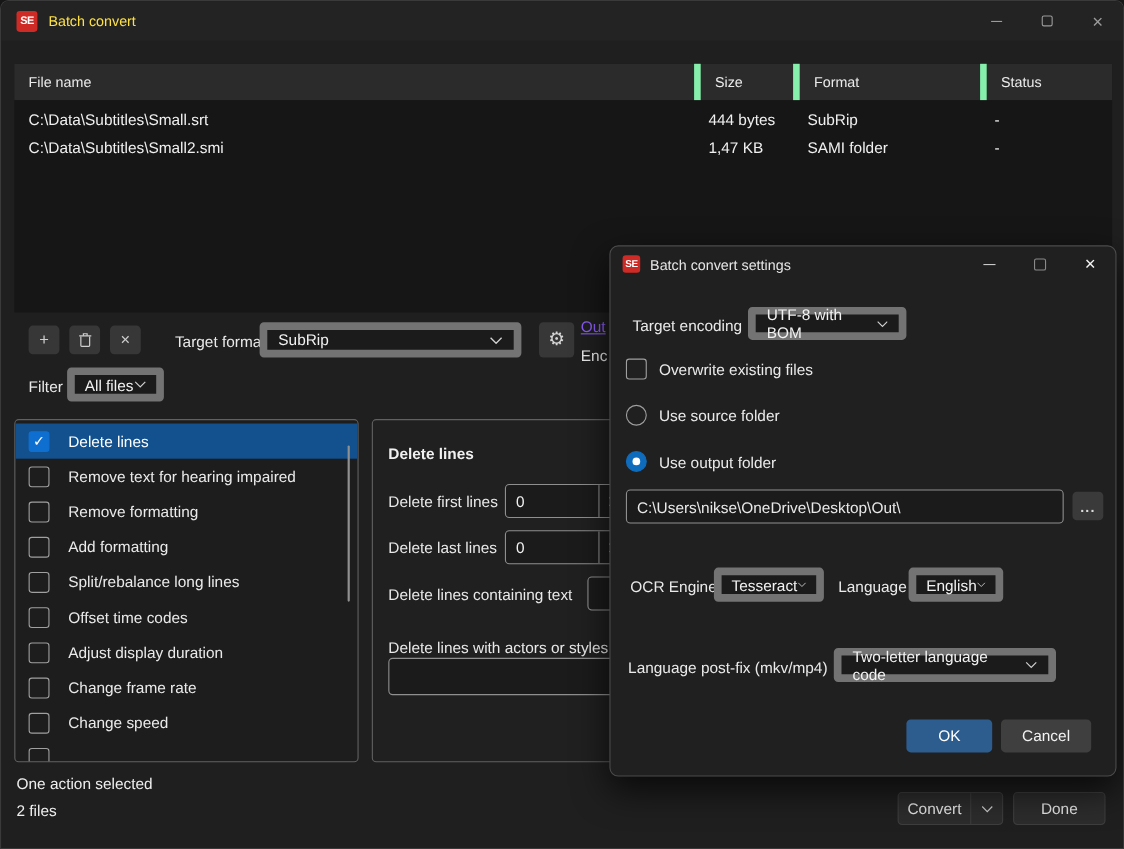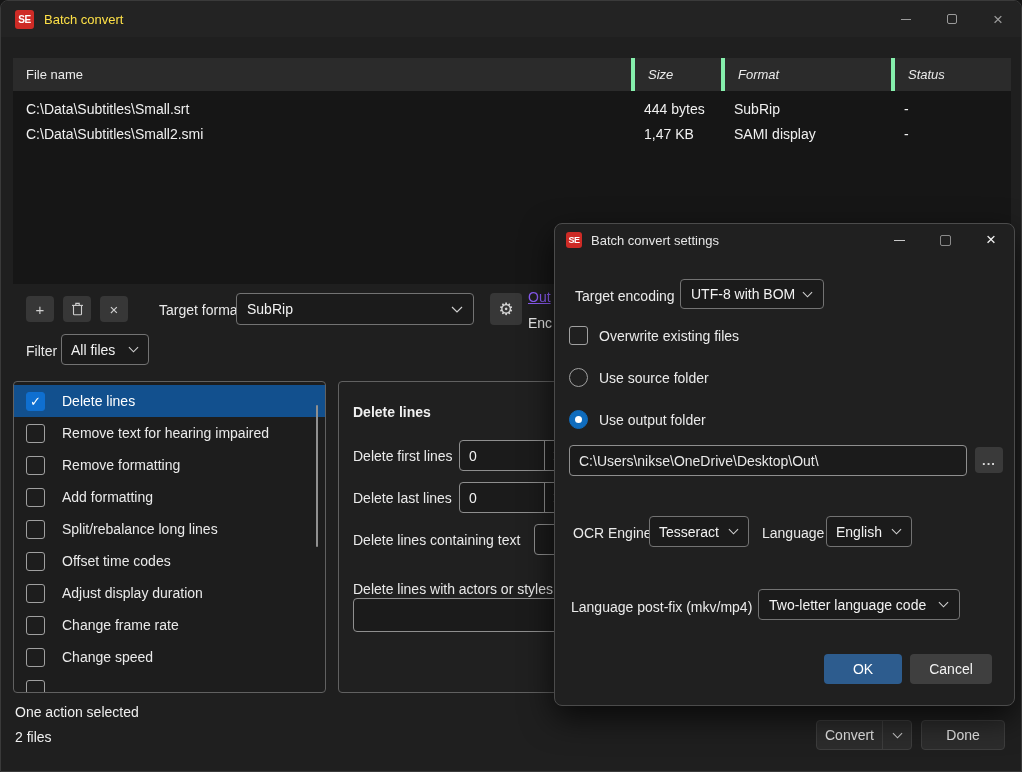--- a/index.html
+++ b/index.html
@@ -18,30 +18,30 @@
   .caption-group { position:absolute; top:0; right:0; height:36px; display:flex; }
   .cap-btn { width:46px; height:36px; display:flex; align-items:center; justify-content:center; color:#9b9b9b; }
   .min-glyph { width:10px; height:0; border-top:1px solid #9b9b9b; display:block; }
   .max-glyph { width:10px; height:10px; border:1px solid #9b9b9b; border-radius:2px; display:block; }
   .close-glyph { font-size:17px; line-height:1; }
 
   
   .file-table { position:absolute; left:12px; top:57px; width:998px; height:226px; background:#161616; }
   .ft-header { display:flex; height:33px; background:#2b2b2b; color:#ebebeb; font-size:13px; align-items:stretch; }
   .ft-hcell { display:flex; align-items:center; padding-left:13px; }
-  .ft-hcell + .ft-hcell { border-left:4px solid #86efac;font-style:italic; }
+  .ft-hcell + .ft-hcell { border-left:6px solid #86efac; }
   .c-name { width:618px; } .c-size { width:90px; } .c-format { width:170px; } .c-status { width:120px; }
   .ft-row { display:flex; height:25px; align-items:center; color:#f0f0f0; font-size:14px; }
   .ft-cell { padding-left:13px; white-space:nowrap; overflow:hidden; }
   .ft-rows { padding-top:5px; }
 
   
   .small-btn { position:absolute; top:295px; width:28px; height:26px; background:#373737; border-radius:4px; display:flex; align-items:center; justify-content:center; color:#cfcfcf; font-size:15px; }
   .lbl { position:absolute; color:#e9e9e9; font-size:14px; white-space:nowrap; }
-  .dropdown { position:absolute; background:#1b1b1b; border:1px solid #737373; border-radius:4px; display:flex; align-items:center; justify-content:space-between; padding:0 10px; color:#f2f2f2; font-size:14px; }
+  .dropdown { position:absolute; background:#1b1b1b; border:7px solid #737373; border-radius:4px; display:flex; align-items:center; justify-content:space-between; padding:0 10px; color:#f2f2f2; font-size:14px; }
   .gear-btn { position:absolute; left:489px; top:292px; width:32px; height:32px; background:#373737; border-radius:4px; display:flex; align-items:center; justify-content:center; color:#d6d6d6; font-size:17px; }
   .link-partial { position:absolute; left:527px; top:288px; color:#8b5cf6; font-size:14px; text-decoration:underline; white-space:nowrap; }
   .enc-partial { position:absolute; left:527px; top:314px; color:#e9e9e9; font-size:14px; white-space:nowrap; }
 
   
   .action-list { position:absolute; left:12px; top:380px; width:313px; height:312px; border:1px solid #616161; border-radius:4px; background:#1d1d1d; overflow:hidden; padding-top:3px; }
   .action-item { height:32px; display:flex; align-items:center; padding-left:12px; gap:17px; color:#eaeaea; font-size:14px; }
   .action-item.selected { background:#12508e; color:#fff; }
   .checkbox { width:19px; height:19px; border:1px solid #a0a0a0; border-radius:3px; flex:none; background:transparent; display:flex; align-items:center; justify-content:center; }
   .checkbox.checked { background:#0f6fd0; border-color:#0f6fd0; color:#fff; font-size:13px; font-weight:bold; }
@@ -111,21 +111,21 @@
       <div class="ft-rows">
         <div class="ft-row">
           <div class="ft-cell c-name">C:\Data\Subtitles\Small.srt</div>
           <div class="ft-cell c-size">444 bytes</div>
           <div class="ft-cell c-format">SubRip</div>
           <div class="ft-cell c-status">-</div>
         </div>
         <div class="ft-row">
           <div class="ft-cell c-name">C:\Data\Subtitles\Small2.smi</div>
           <div class="ft-cell c-size">1,47 KB</div>
-          <div class="ft-cell c-format">SAMI display</div>
+          <div class="ft-cell c-format">SAMI folder</div>
           <div class="ft-cell c-status">-</div>
         </div>
       </div>
     </div>
 
     <div class="small-btn" style="left:25px;">
         <span>+</span>
       </div>
     <div class="small-btn" style="left:62px;">
       <svg width="13" height="14" viewBox="0 0 13 14" fill="none" stroke="#cfcfcf" stroke-width="1.1">

